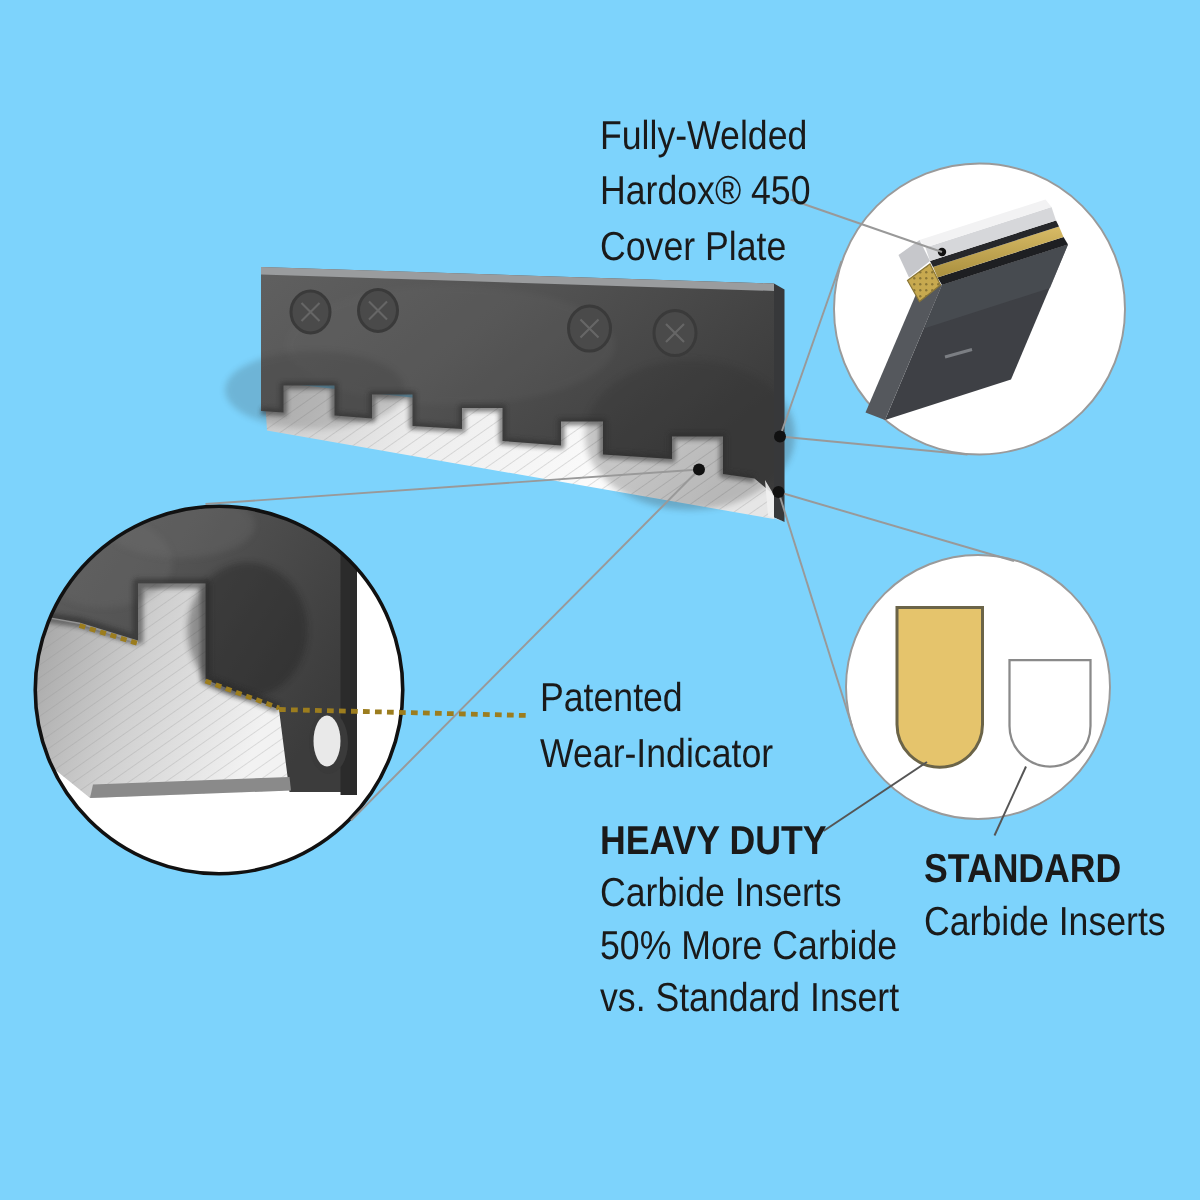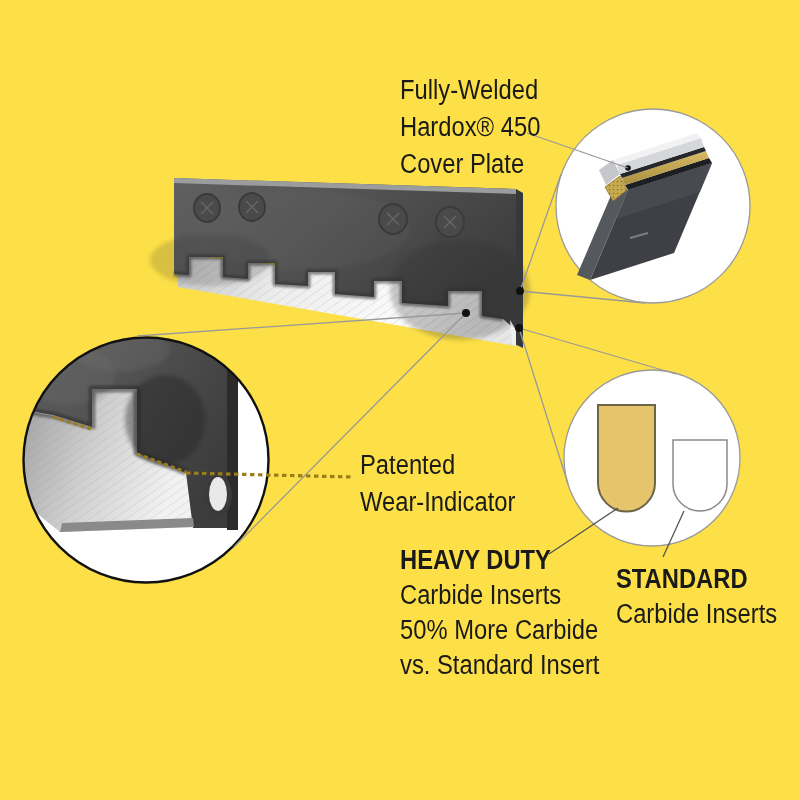--- a/index.html
+++ b/index.html
@@ -1,17 +1,17 @@
 <!DOCTYPE html>
 <html><head>
 <meta charset="utf-8">
 <title>Carbide Insert Blade Diagram</title>
 <style>
   html,body{margin:0;padding:0;background:#ffffff;}
-  .stage{position:relative;width:800px;height:800px;background:#fde047;overflow:hidden;
+  .stage{position:relative;width:800px;height:800px;background:#7dd3fc;overflow:hidden;
          font-family:"Liberation Sans",sans-serif;color:#1a1a1a;}
   .stage svg{position:absolute;left:0;top:0;}
   .callout{position:absolute;transform:scaleX(.88);transform-origin:left top;
            font-size:27px;line-height:37px;font-weight:400;letter-spacing:0;white-space:nowrap;}
   .callout .b{font-weight:700;}
   .hd{line-height:35px;}
 </style>
 </head>
 <body>
 

